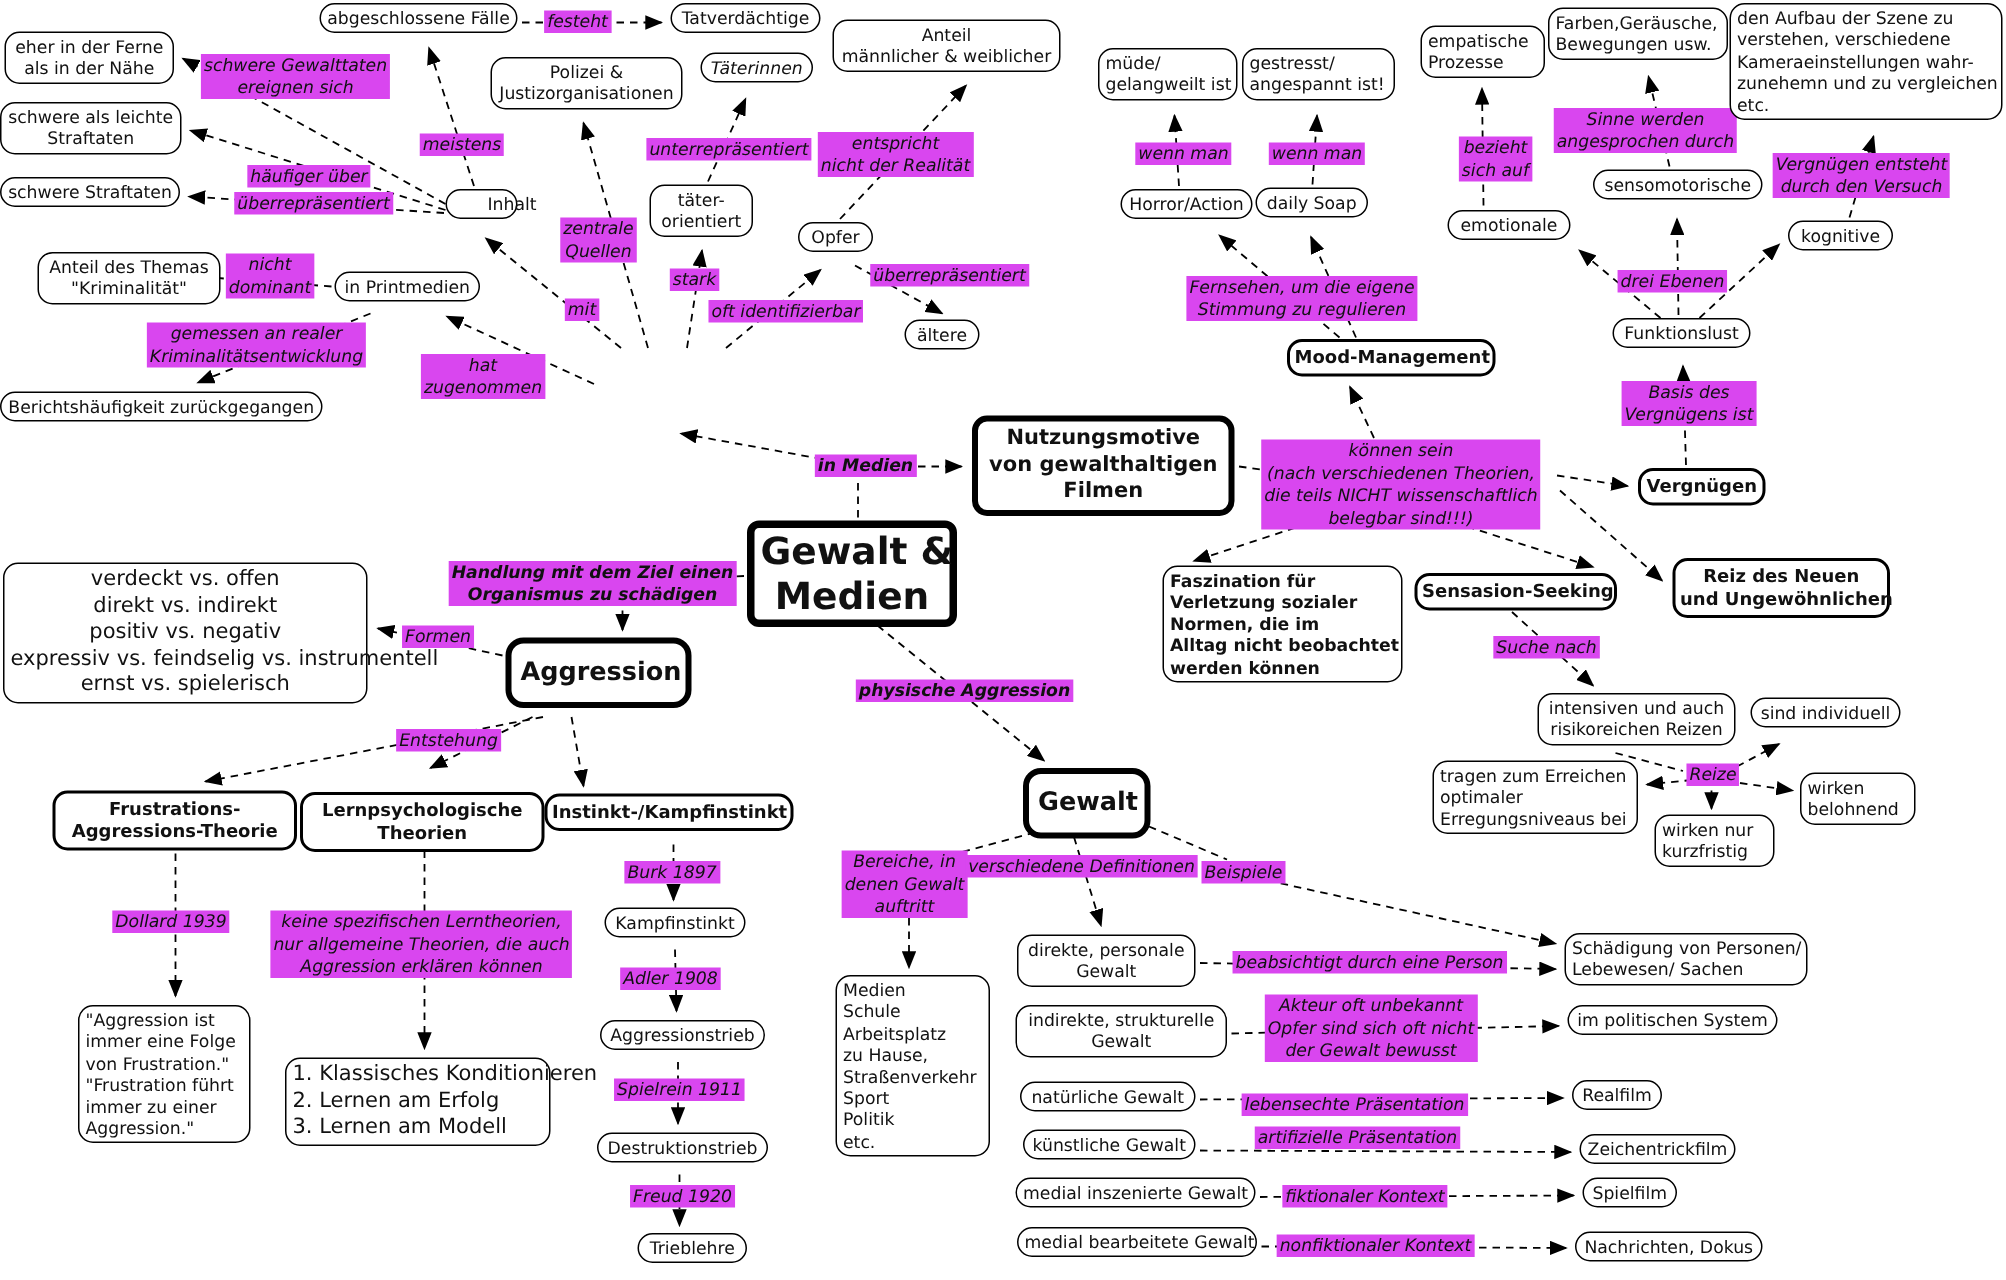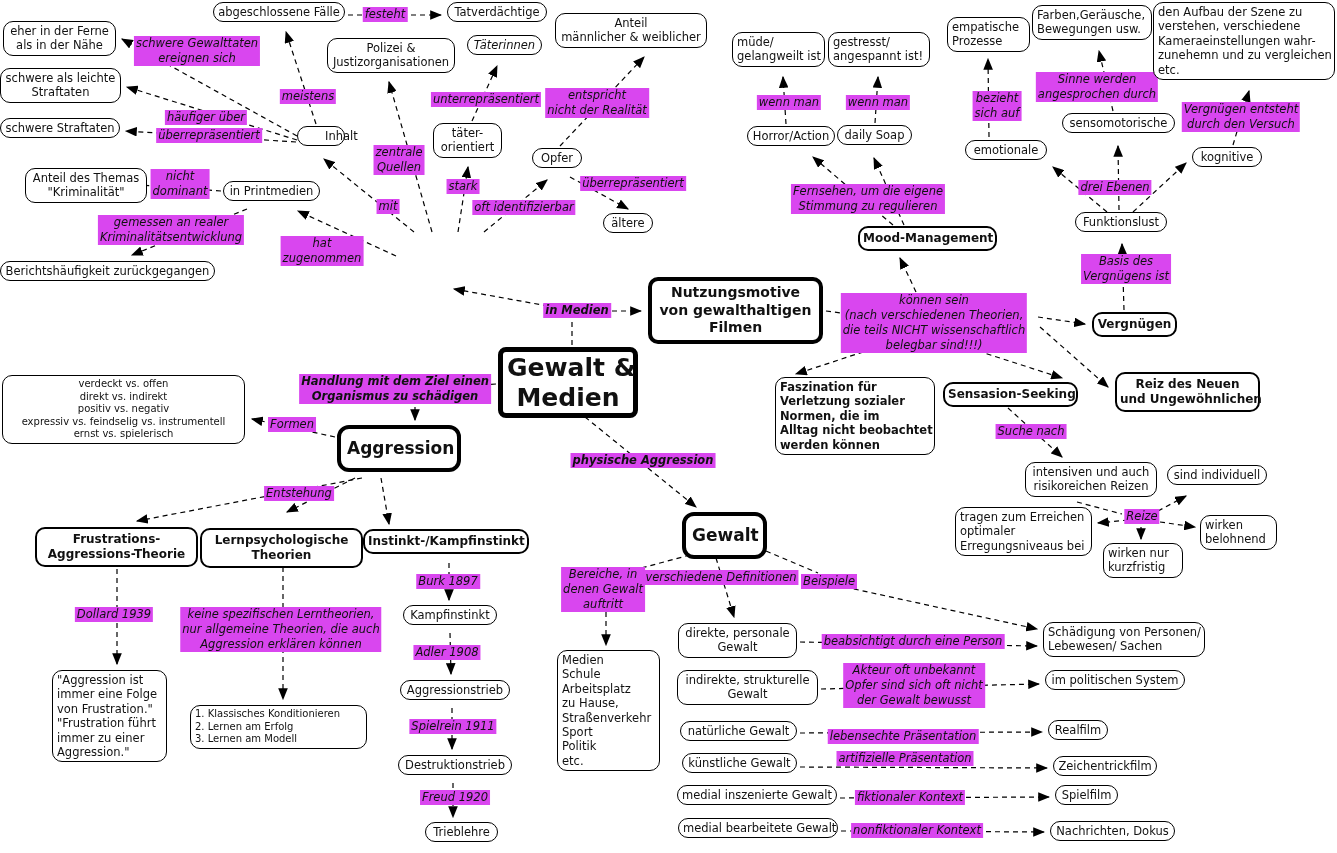--- a/index.html
+++ b/index.html
@@ -5,21 +5,21 @@
   html,body{margin:0;padding:0;background:#ffffff;}
   body{width:1337px;height:853px;position:relative;overflow:hidden;
        font-family:"DejaVu Sans","Liberation Sans",sans-serif;color:#111;}
   #canvas{position:absolute;left:0;top:0;width:1337px;height:853px;}
   #edges-svg{position:absolute;left:0;top:0;z-index:1;}
   .edge{stroke:#000;stroke-width:1.2;stroke-dasharray:5 4;fill:none;}
   .node{position:absolute;box-sizing:border-box;border:1.4px solid #000;border-radius:10px;
         background:#fff;padding:2px 4px;font-size:11.5px;line-height:1.25;text-align:center;
         white-space:nowrap;z-index:3;}
   .node.left{text-align:left;}
-  .n-plain-sm{font-size:10px;}
+  .n-plain-sm{font-size:14px;}
   .n-bold{border-width:2px;font-weight:bold;font-size:12px;padding:3px 3px;}
   .n-head{border-width:4px;font-weight:bold;font-size:14px;padding:3px 4px;border-radius:10px;}
   .n-big{border-width:5px;font-weight:bold;font-size:25px;line-height:1.18;padding:1px 4px;border-radius:8px;}
   .n-mid{border-width:4px;font-weight:bold;font-size:17px;padding:9px 6px;border-radius:12px;}
   .n-boldtext{font-weight:bold;font-size:11.5px;}
   .lbl{position:absolute;transform:translateX(-50%);font-style:italic;font-size:11.5px;
        line-height:1.3;text-align:center;white-space:nowrap;z-index:2;background:#d946ef;padding:0 2px;}
   .lbl.bold{font-weight:bold;}
 </style>
 </head>

